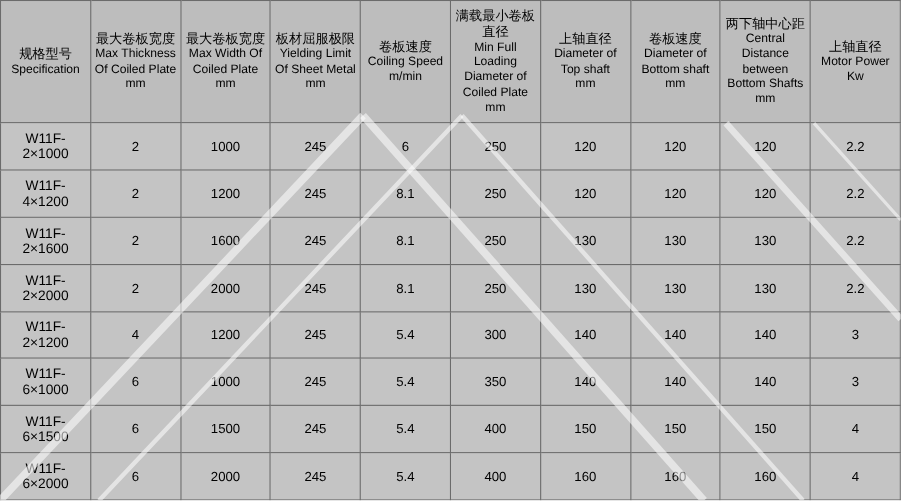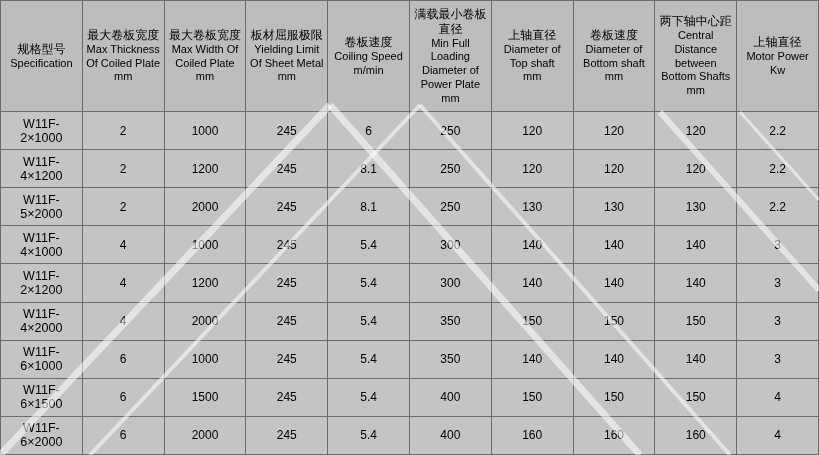--- a/index.html
+++ b/index.html
@@ -101,21 +101,21 @@
           <span class="hdr-line hdr-en">Yielding Limit Of Sheet Metal</span>
           <span class="hdr-line hdr-unit">mm</span>
         </th>
         <th>
           <span class="hdr-line hdr-cn">卷板速度</span>
           <span class="hdr-line hdr-en">Coiling Speed</span>
           <span class="hdr-line hdr-unit">m/min</span>
         </th>
         <th>
           <span class="hdr-line hdr-cn">满载最小卷板直径</span>
-          <span class="hdr-line hdr-en">Min Full Loading Diameter of Power Plate</span>
+          <span class="hdr-line hdr-en">Min Full Loading Diameter of Coiled Plate</span>
           <span class="hdr-line hdr-unit">mm</span>
         </th>
         <th>
           <span class="hdr-line hdr-cn">上轴直径</span>
           <span class="hdr-line hdr-en">Diameter of Top shaft</span>
           <span class="hdr-line hdr-unit">mm</span>
         </th>
         <th>
           <span class="hdr-line hdr-cn">卷板速度</span>
           <span class="hdr-line hdr-en">Diameter of Bottom shaft</span>
@@ -152,65 +152,53 @@
         <td>1200</td>
         <td>245</td>
         <td>8.1</td>
         <td>250</td>
         <td>120</td>
         <td>120</td>
         <td>120</td>
         <td>2.2</td>
       </tr>
       <tr>
-        <td class="spec-name">W11F-5×2000</td>
+        <td class="spec-name">W11F-2×1600</td>
+        <td>2</td>
+        <td>1600</td>
+        <td>245</td>
+        <td>8.1</td>
+        <td>250</td>
+        <td>130</td>
+        <td>130</td>
+        <td>130</td>
+        <td>2.2</td>
+      </tr>
+      <tr>
+        <td class="spec-name">W11F-2×2000</td>
         <td>2</td>
         <td>2000</td>
         <td>245</td>
         <td>8.1</td>
         <td>250</td>
         <td>130</td>
         <td>130</td>
         <td>130</td>
         <td>2.2</td>
-      </tr>
-      <tr>
-        <td class="spec-name">W11F-4×1000</td>
-        <td>4</td>
-        <td>1000</td>
-        <td>245</td>
-        <td>5.4</td>
-        <td>300</td>
-        <td>140</td>
-        <td>140</td>
-        <td>140</td>
-        <td>3</td>
       </tr>
       <tr>
         <td class="spec-name">W11F-2×1200</td>
         <td>4</td>
         <td>1200</td>
         <td>245</td>
         <td>5.4</td>
         <td>300</td>
         <td>140</td>
         <td>140</td>
         <td>140</td>
-        <td>3</td>
-      </tr>
-      <tr>
-        <td class="spec-name">W11F-4×2000</td>
-        <td>4</td>
-        <td>2000</td>
-        <td>245</td>
-        <td>5.4</td>
-        <td>350</td>
-        <td>150</td>
-        <td>150</td>
-        <td>150</td>
         <td>3</td>
       </tr>
       <tr>
         <td class="spec-name">W11F-6×1000</td>
         <td>6</td>
         <td>1000</td>
         <td>245</td>
         <td>5.4</td>
         <td>350</td>
         <td>140</td>

